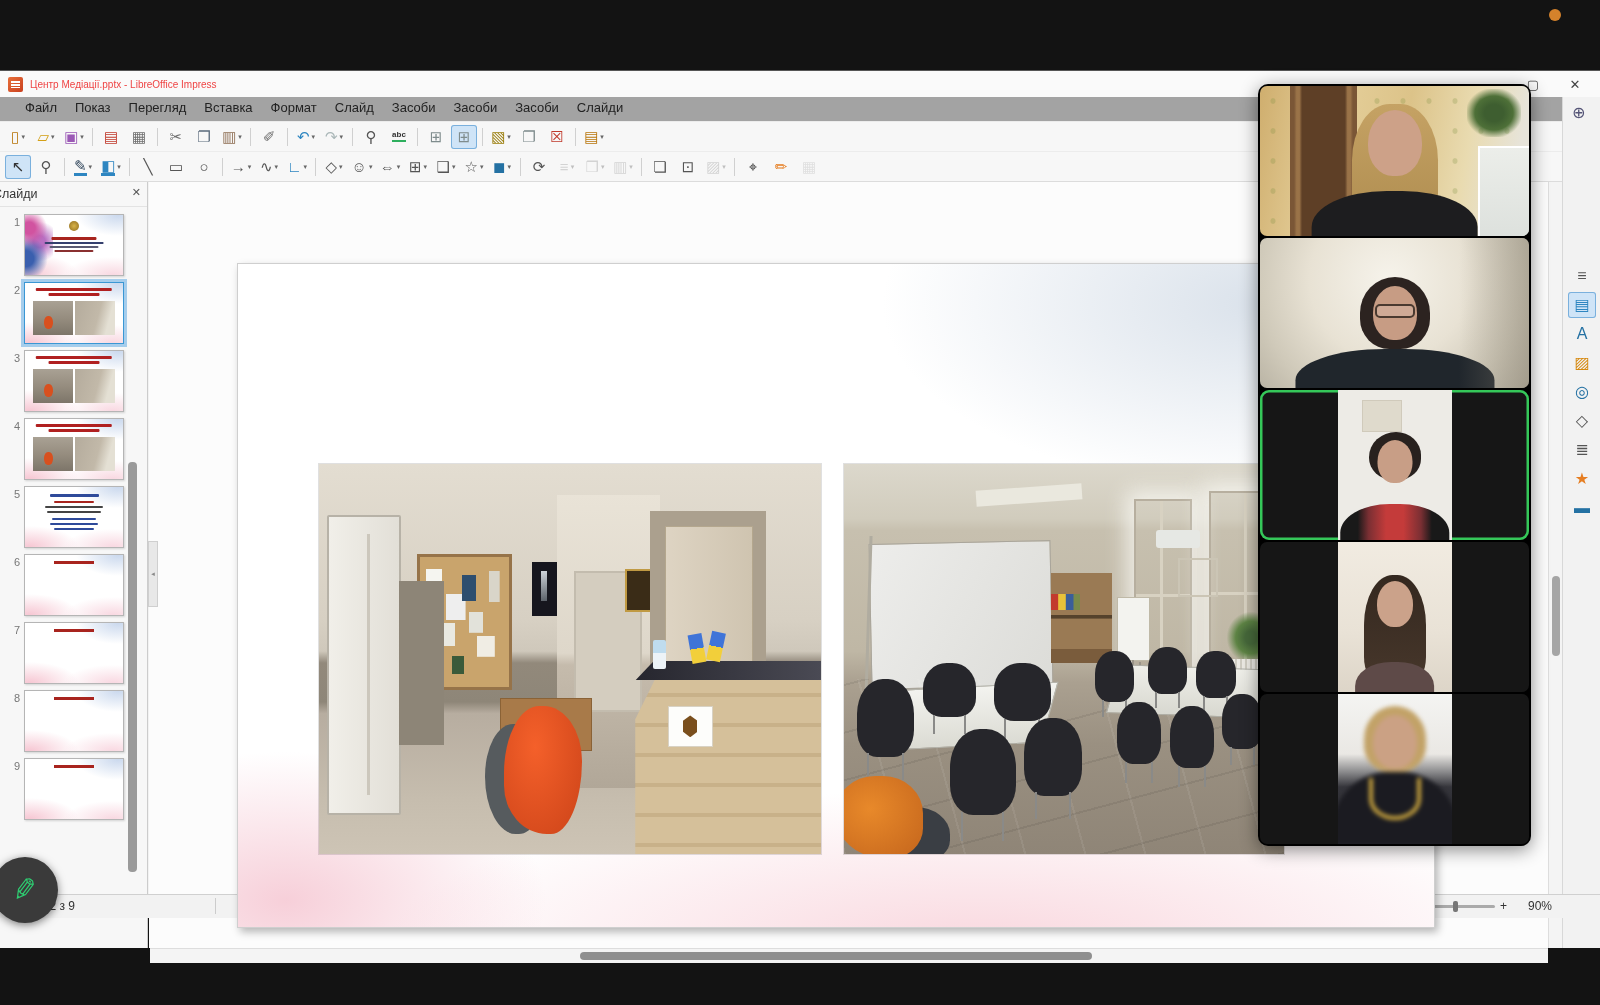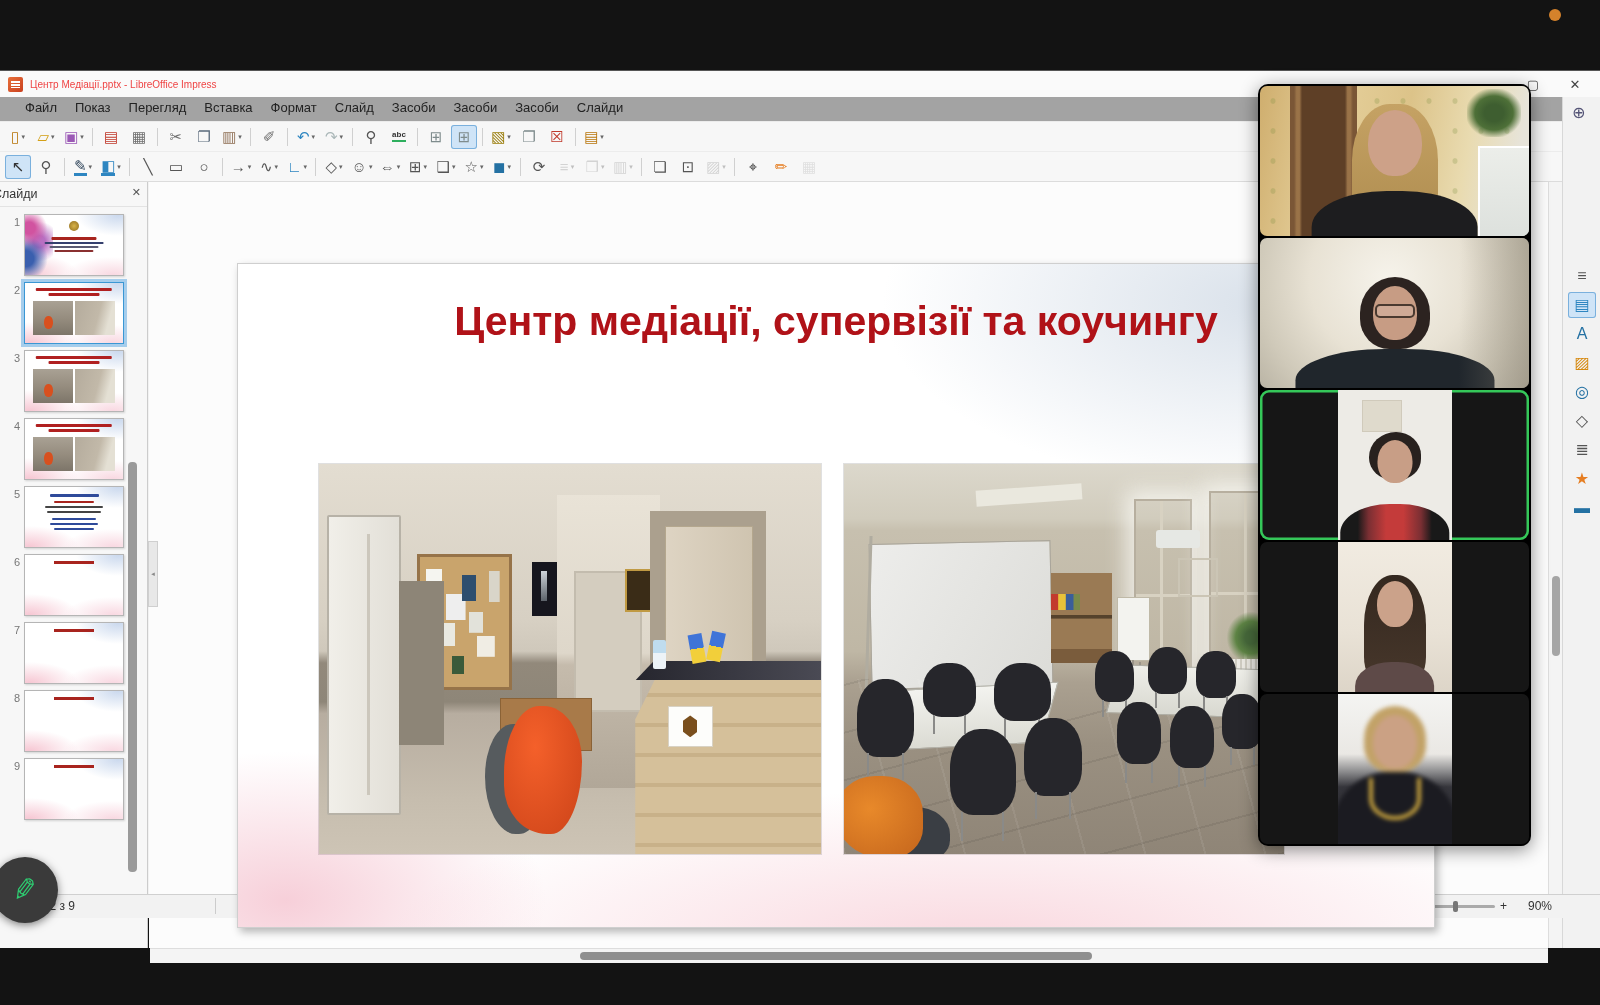--- a/index.html
+++ b/index.html
@@ -557,21 +557,21 @@
       <div id="pscroll">
           <div class="thumb"></div>
         </div>
     </div>
 
     <div id="canvas"></div>
     <div id="splitter-handle">◂</div>
 
     <div id="slide">
       <div id="slide-title">
-        <span>Центр медіації, супервізії та коучингу</span><br>
+        <br>
       </div>
 
       <div class="photo" id="photo-hallway">
         <div class="pel hw-door"></div>
         <div class="pel hw-board"></div>
         <div class="pel hw-poster"></div>
         <div class="pel hw-corridor"></div>
         <div class="pel hw-cd1"></div>
         <div class="pel hw-cd2"></div>
         <div class="pel hw-cab"></div>

